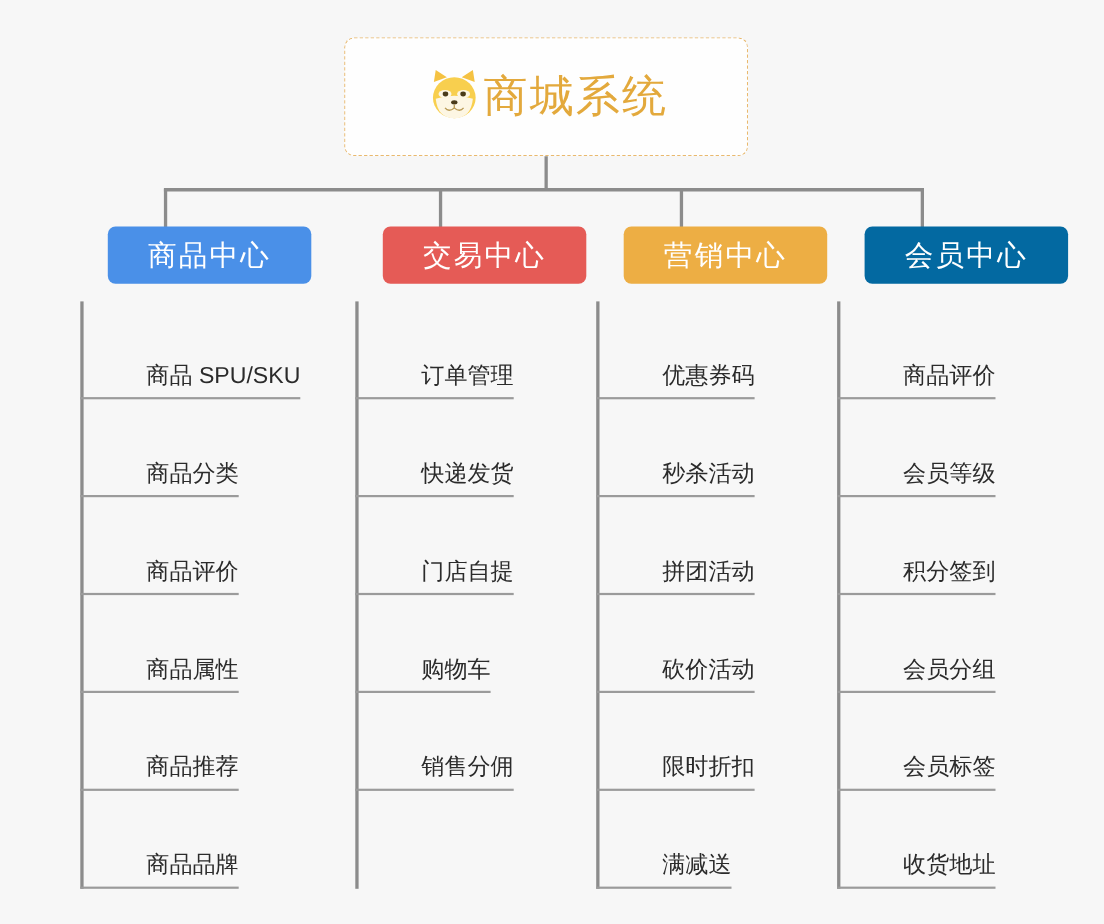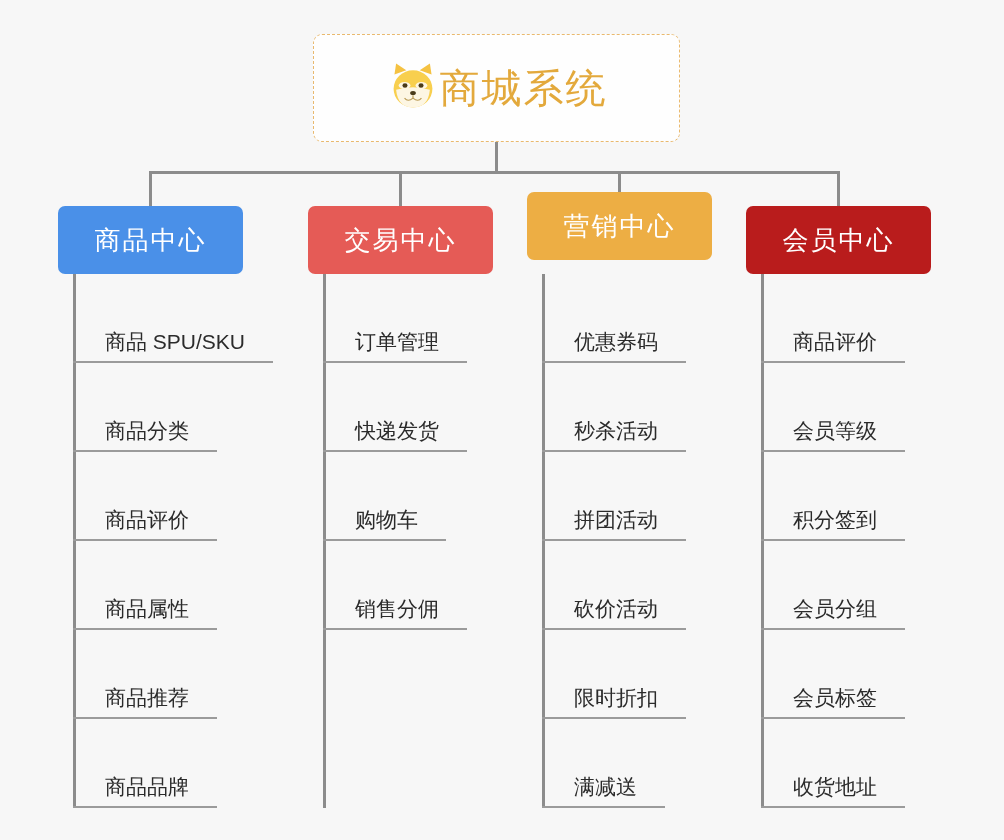--- a/index.html
+++ b/index.html
@@ -51,29 +51,30 @@
     position: absolute;
     left: 0; top: 0;
     width: 1004px;
     height: 840px;
     pointer-events: none;
   }
 
   
   .cat-box {
     position: absolute;
-    height: 68px;
+    height: 52px;
     border-radius: 7px;
     display: flex;
     align-items: center;
     justify-content: center;
     color: #ffffff;
     font-size: 26px;
     letter-spacing: 2px;
     white-space: nowrap;
+    margin-left: 40px;
   }
 
   
   .leaf-col {
     position: absolute;
     top: 273px;
   }
   .leaf-item {
     position: relative;
     height: 89px;
@@ -82,20 +83,21 @@
     padding-left: 32px;
     padding-bottom: 6px;
   }
   .leaf-label {
     font-size: 21px;
     color: #2b2b2b;
     white-space: nowrap;
     line-height: 1.1;
     border-bottom: 0;
     padding-bottom: 4px;
+    margin-left: 28px;
   }
   .leaf-underline {
     position: absolute;
     left: 0;
     bottom: 0;
     height: 2px;
     background: #9b9b9b;
   }
   .col-spine {
     position: absolute;
@@ -186,29 +188,33 @@
         <div class="col-spine" style="height: 534px; background: rgb(140, 140, 140);"></div>
         <div class="leaf-item">
           <span class="leaf-label">订单管理</span>
           <div class="leaf-underline" style="background: rgb(155, 155, 155); width: 144px;"></div>
         </div>
         <div class="leaf-item">
           <span class="leaf-label">快递发货</span>
           <div class="leaf-underline" style="background: rgb(155, 155, 155); width: 144px;"></div>
         </div>
         <div class="leaf-item">
+          <span class="leaf-label">门店自提</span>
+          <div class="leaf-underline" style="background: rgb(155, 155, 155); width: 144px;"></div>
+        </div>
+        <div class="leaf-item">
           <span class="leaf-label">购物车</span>
           <div class="leaf-underline" style="background: rgb(155, 155, 155); width: 123px;"></div>
         </div>
         <div class="leaf-item">
           <span class="leaf-label">销售分佣</span>
           <div class="leaf-underline" style="background: rgb(155, 155, 155); width: 144px;"></div>
         </div>
       </div>
-      <div class="cat-box" style="left: 527px; top: 192px; width: 185px; background: rgb(237, 174, 68);">
+      <div class="cat-box" style="left: 527px; top: 206px; width: 185px; background: rgb(237, 174, 68);">
         <span>营销中心</span>
       </div>
       <div class="leaf-col" style="left: 542px; top: 274px; text-align: center;">
         <div class="col-spine" style="height: 534px; background: rgb(140, 140, 140);"></div>
         <div class="leaf-item">
           <span class="leaf-label">优惠券码</span>
           <div class="leaf-underline" style="background: rgb(155, 155, 155); width: 144px;"></div>
         </div>
         <div class="leaf-item">
           <span class="leaf-label">秒杀活动</span>
@@ -224,21 +230,21 @@
         </div>
         <div class="leaf-item">
           <span class="leaf-label">限时折扣</span>
           <div class="leaf-underline" style="background: rgb(155, 155, 155); width: 144px;"></div>
         </div>
         <div class="leaf-item">
           <span class="leaf-label">满减送</span>
           <div class="leaf-underline" style="background: rgb(155, 155, 155); width: 123px;"></div>
         </div>
       </div>
-      <div class="cat-box" style="left: 746px; top: 206px; width: 185px; background: #b91c1c;">
+      <div class="cat-box" style="left: 746px; top: 206px; width: 185px; background: #0369a1;">
         <span>会员中心</span>
       </div>
       <div class="leaf-col" style="left: 761px; top: 274px;">
         <div class="col-spine" style="height: 534px; background: rgb(140, 140, 140);"></div>
         <div class="leaf-item">
           <span class="leaf-label">商品评价</span>
           <div class="leaf-underline" style="background: rgb(155, 155, 155); width: 144px;"></div>
         </div>
         <div class="leaf-item">
           <span class="leaf-label">会员等级</span>

